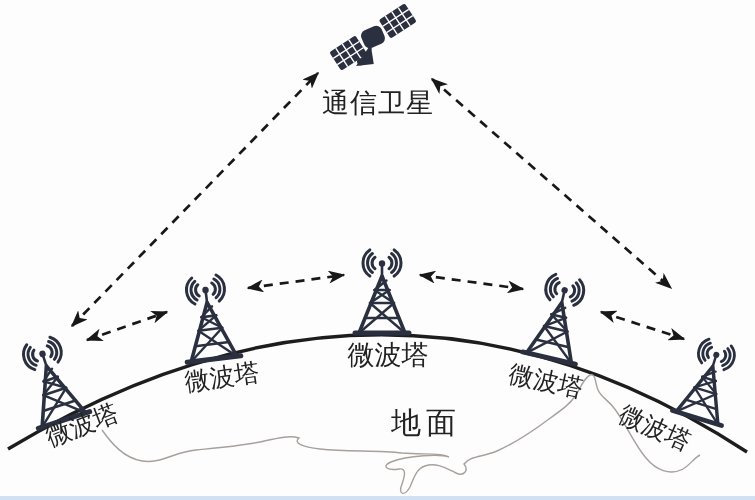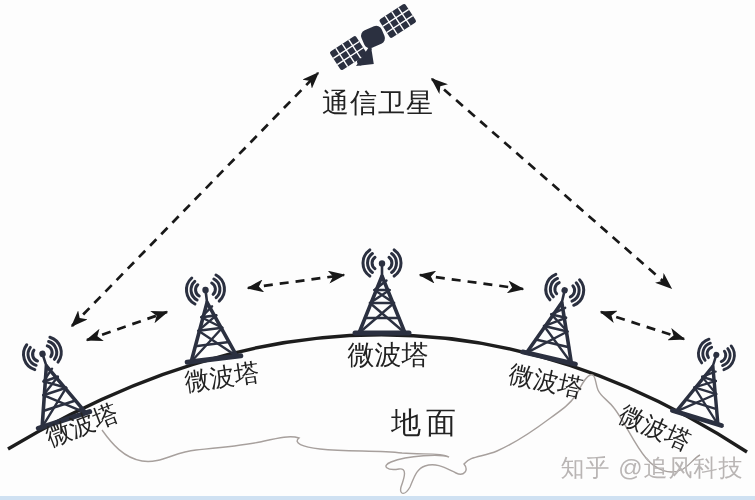--- a/index.html
+++ b/index.html
@@ -106,16 +106,15 @@
     </g>
   </svg>
 
   <div class="lbl sat-lbl">通信卫星</div>
   <div class="lbl t1-lbl">微波塔</div>
   <div class="lbl t2-lbl">微波塔</div>
   <div class="lbl t3-lbl">微波塔</div>
   <div class="lbl t4-lbl">微波塔</div>
   <div class="lbl t5-lbl">微波塔</div>
   <div class="lbl ground-lbl">地面</div>
-  <div class="lbl watermark">知乎 @追风科技</div>
 
   <div class="bottom-strip"></div>
 </div>
 
 </body></html>

